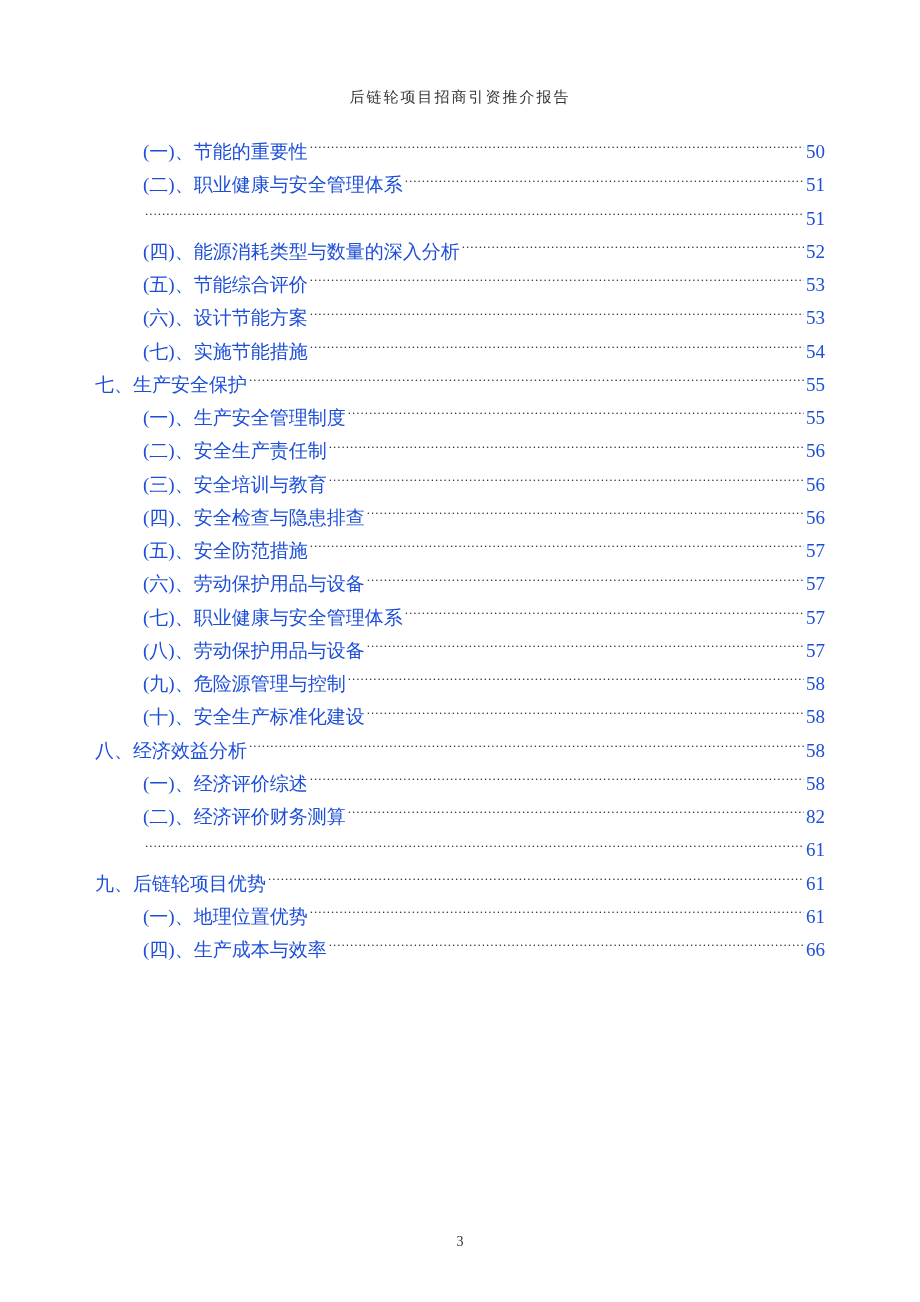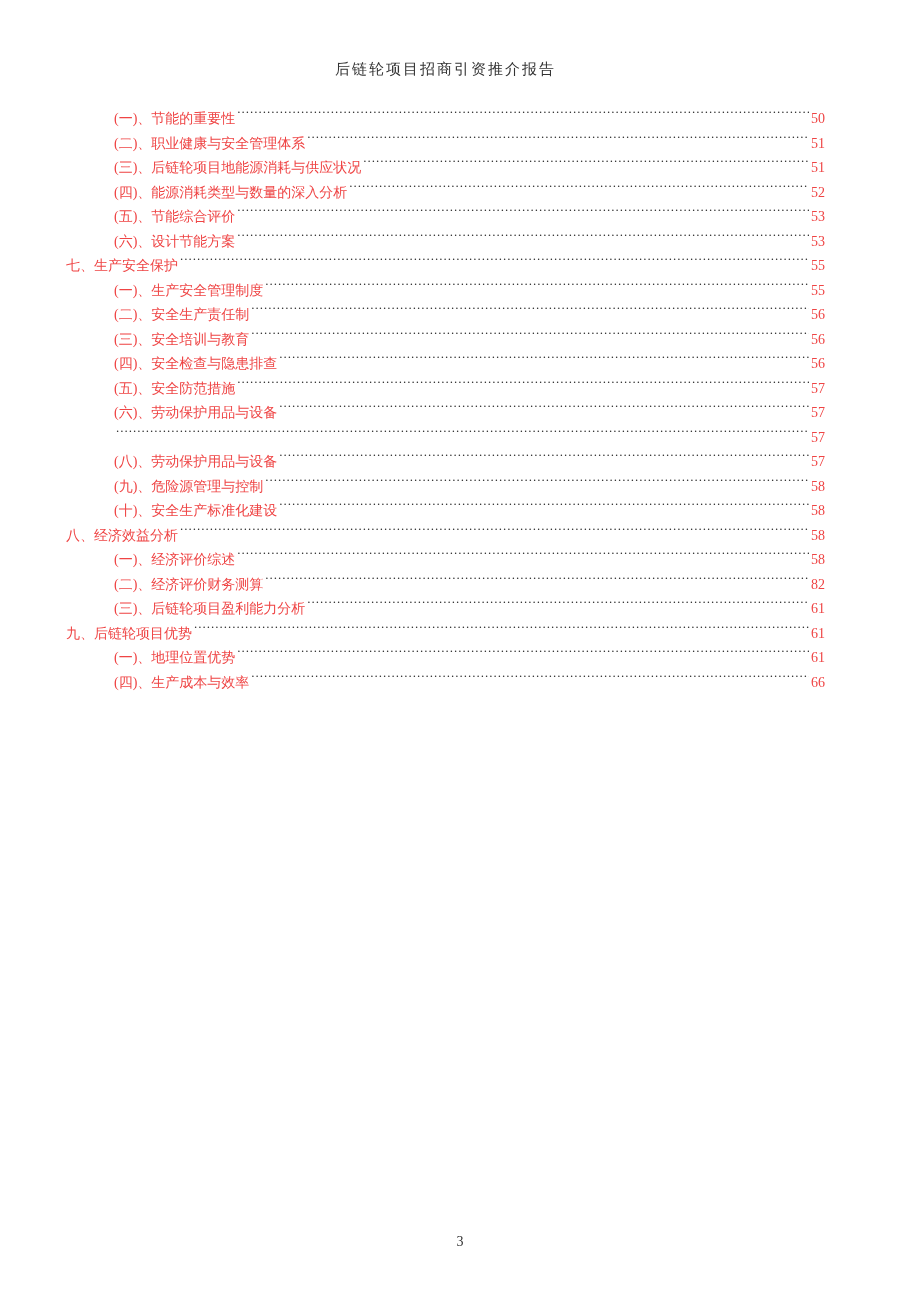--- a/index.html
+++ b/index.html
@@ -5,33 +5,34 @@
   * { margin: 0; padding: 0; box-sizing: border-box; }
   body {
     width: 920px;
     height: 1302px;
     background: #ffffff;
     font-family: "SimSun", "宋体", serif;
     color: #333;
     position: relative;
   }
   .page {
-    padding: 60px 95px 0 66px;
+    padding: 60px 95px 0 95px;
+    margin-top: 28px;
   }
   .doc-title {
     text-align: center;
     font-size: 15px;
     color: #333;
     letter-spacing: 2px;
     margin-bottom: 28px;
   }
   .toc {
-    font-size: 14px;
+    font-size: 19px;
     line-height: 1.75;
-    color: #ef4444;
+    color: #1d4ed8;
   }
   .toc-row {
     display: flex;
     align-items: baseline;
     white-space: nowrap;
     margin-bottom: 0px;
   }
   .toc-row.level-1 { padding-left: 0; text-align: center; }
   .toc-row.level-2 { padding-left: 48px; }
   .toc-label { flex: 0 0 auto; }
@@ -72,38 +73,42 @@
         <span class="toc-label">(一)、节能的重要性</span>
         <span class="toc-leader"></span>
         <span class="toc-page">50</span>
       </div>
       <div class="toc-row level-2">
         <span class="toc-label">(二)、职业健康与安全管理体系</span>
         <span class="toc-leader"></span>
         <span class="toc-page">51</span>
       </div>
       <div class="toc-row level-2">
-        <span class="toc-label">(三)、后链轮项目地能源消耗与供应状况</span>
         <span class="toc-leader"></span>
         <span class="toc-page">51</span>
       </div>
       <div class="toc-row level-2">
         <span class="toc-label">(四)、能源消耗类型与数量的深入分析</span>
         <span class="toc-leader"></span>
         <span class="toc-page">52</span>
       </div>
       <div class="toc-row level-2">
         <span class="toc-label">(五)、节能综合评价</span>
         <span class="toc-leader"></span>
         <span class="toc-page">53</span>
       </div>
       <div class="toc-row level-2">
         <span class="toc-label">(六)、设计节能方案</span>
         <span class="toc-leader"></span>
         <span class="toc-page">53</span>
+      </div>
+      <div class="toc-row level-2">
+        <span class="toc-label">(七)、实施节能措施</span>
+        <span class="toc-leader"></span>
+        <span class="toc-page">54</span>
       </div>
       <div class="toc-row level-1">
         <span class="toc-label">七、生产安全保护</span>
         <span class="toc-leader"></span>
         <span class="toc-page">55</span>
       </div>
       <div class="toc-row level-2">
         <span class="toc-label">(一)、生产安全管理制度</span>
         <span class="toc-leader"></span>
         <span class="toc-page">55</span>
@@ -127,20 +132,21 @@
         <span class="toc-label">(五)、安全防范措施</span>
         <span class="toc-leader"></span>
         <span class="toc-page">57</span>
       </div>
       <div class="toc-row level-2">
         <span class="toc-label">(六)、劳动保护用品与设备</span>
         <span class="toc-leader"></span>
         <span class="toc-page">57</span>
       </div>
       <div class="toc-row level-2">
+        <span class="toc-label">(七)、职业健康与安全管理体系</span>
         <span class="toc-leader"></span>
         <span class="toc-page">57</span>
       </div>
       <div class="toc-row level-2">
         <span class="toc-label">(八)、劳动保护用品与设备</span>
         <span class="toc-leader"></span>
         <span class="toc-page">57</span>
       </div>
       <div class="toc-row level-2">
         <span class="toc-label">(九)、危险源管理与控制</span>
@@ -161,21 +167,20 @@
         <span class="toc-label">(一)、经济评价综述</span>
         <span class="toc-leader"></span>
         <span class="toc-page">58</span>
       </div>
       <div class="toc-row level-2">
         <span class="toc-label">(二)、经济评价财务测算</span>
         <span class="toc-leader"></span>
         <span class="toc-page">82</span>
       </div>
       <div class="toc-row level-2">
-        <span class="toc-label">(三)、后链轮项目盈利能力分析</span>
         <span class="toc-leader"></span>
         <span class="toc-page">61</span>
       </div>
       <div class="toc-row level-1">
         <span class="toc-label">九、后链轮项目优势</span>
         <span class="toc-leader"></span>
         <span class="toc-page">61</span>
       </div>
       <div class="toc-row level-2">
         <span class="toc-label">(一)、地理位置优势</span>

